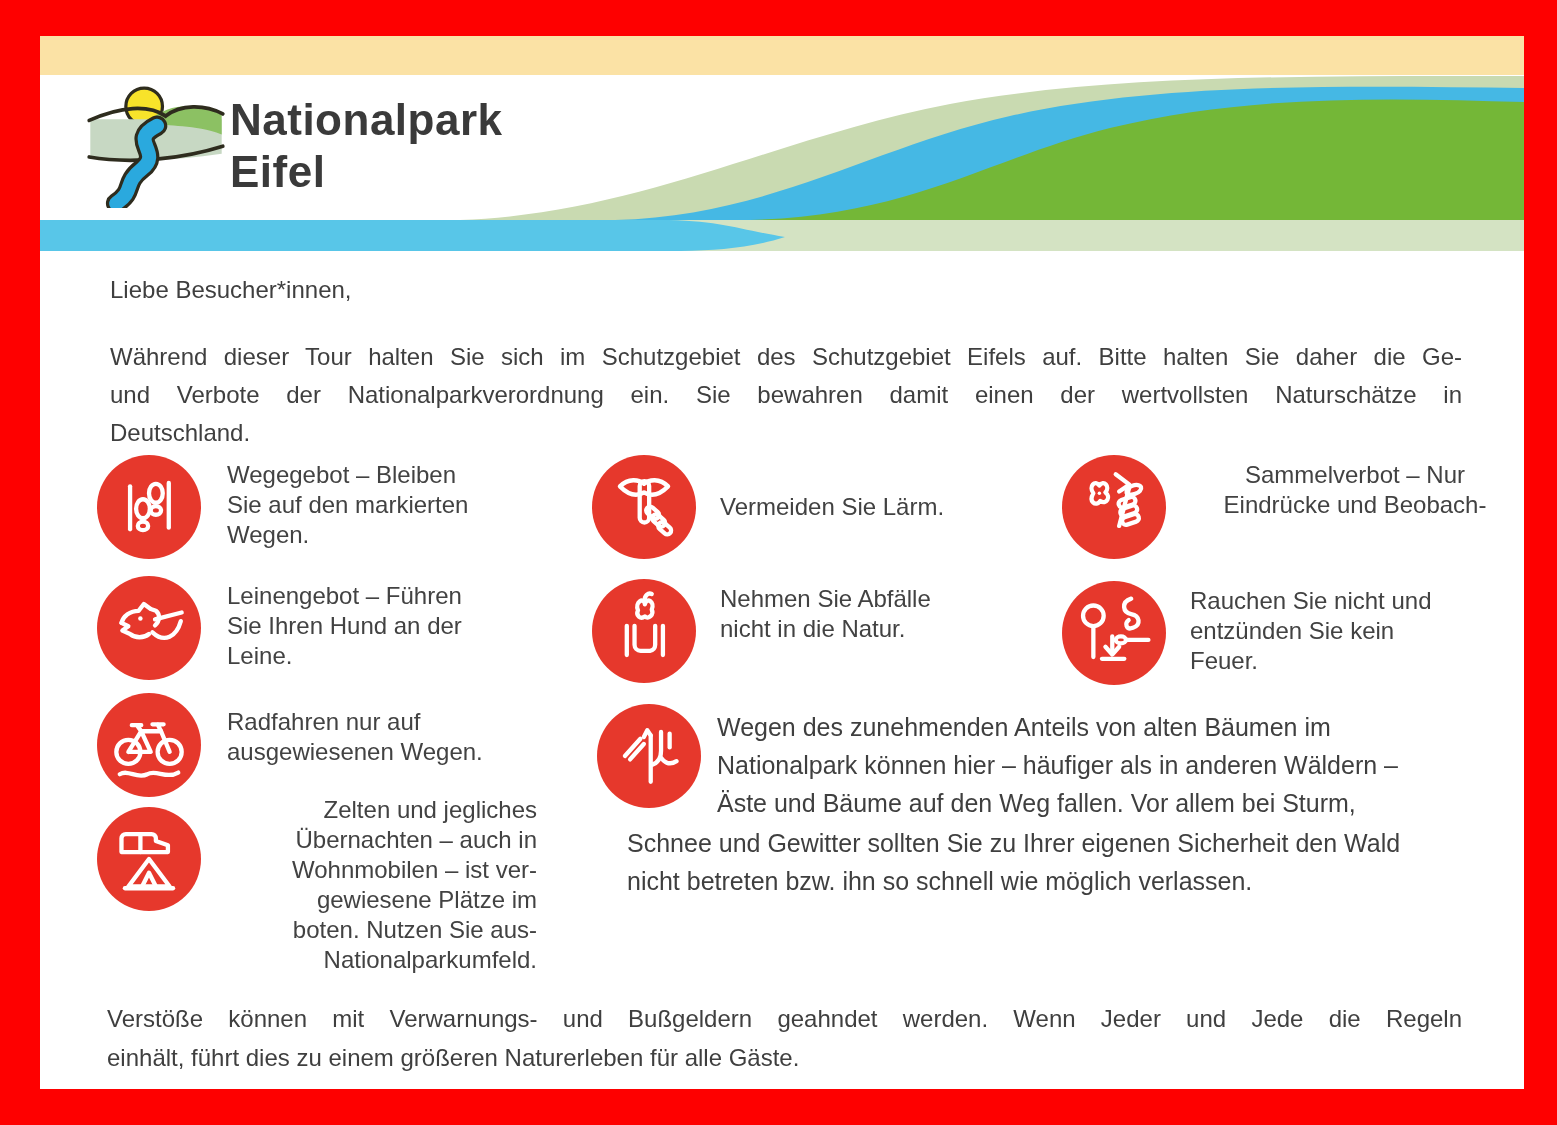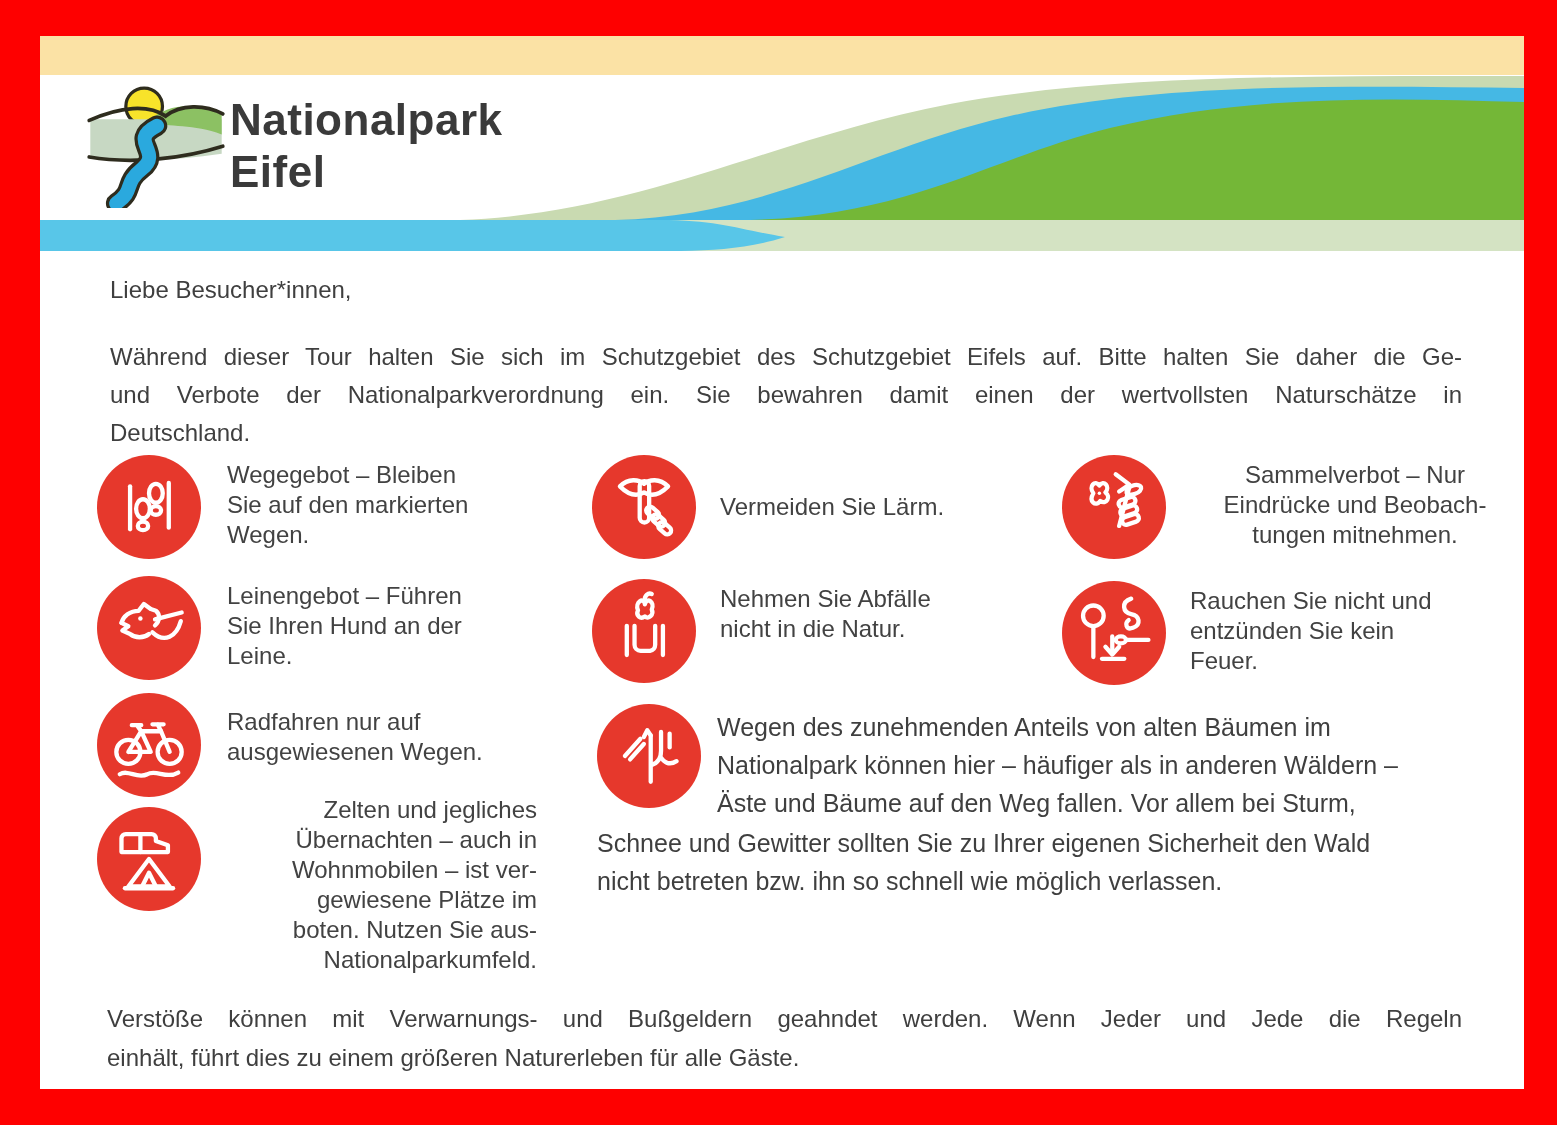--- a/index.html
+++ b/index.html
@@ -50,21 +50,21 @@
   .r-zelt{left:57px;top:759px;}   .r-zelt .caption{width:310px;margin-top:0;text-align:right;}
   .r-zelt .icon-circle{margin-top:12px;}
   .r-laerm{left:552px;top:419px;} .r-laerm .caption{width:320px;margin-left:24px;margin-top:0;}
   .r-abfall{left:552px;top:543px;}.r-abfall .caption{width:320px;margin-left:24px;}
   .r-sammel{left:1022px;top:419px;text-align:center;}.r-sammel .caption{width:330px;margin-left:24px;}
   .r-feuer{left:1022px;top:545px;}.r-feuer .caption{width:330px;margin-left:24px;}
   
   #tree-block{position:absolute;left:557px;top:664px;width:880px;color:#3f3f3f;}
   #tree-block .toprow{display:flex;align-items:flex-start;}
   #tree-block .toprow .icon-circle{margin-top:4px;}
-  .tree-lines{font-size:25px;line-height:38px;white-space:nowrap;}
+  .tree-lines{font-size:25px;line-height:38px;white-space:nowrap;margin-left:30px;}
   #tree-indent{margin-left:16px;margin-top:8px;}
   #tree-full{margin-top:2px;}
 </style>
 </head>
 <body>
 
 <div id="content">
 
   <div id="header">
     <svg width="1484" height="219" viewBox="0 0 1484 219">
@@ -225,21 +225,20 @@
         <line x1="68" y1="26" x2="56" y2="72"></line>
         <ellipse cx="73" cy="30" rx="9" ry="5" transform="rotate(-20 73 30)"></ellipse>
         <rect x="55" y="40" width="20" height="9" rx="4.5" transform="rotate(-18 65 44)"></rect>
         <rect x="57" y="50" width="20" height="9" rx="4.5" transform="rotate(-18 67 54)"></rect>
         <rect x="59" y="60" width="20" height="9" rx="4.5" transform="rotate(-18 69 64)"></rect>
       </svg>
     </div>
     <div class="caption">
         <div class="tline jfull">Sammelverbot – Nur</div>
         <div class="tline jfull">Eindrücke und Beobach-</div>
-        <div class="tline jlast">tungen mitnehmen.</div>
       </div>
   </div>
 
   <div class="rule r-feuer">
     <div class="icon-circle">
       <svg viewBox="0 0 100 100">
         <circle cx="26" cy="30" r="12"></circle>
         <line x1="26" y1="42" x2="26" y2="78"></line>
         <line x1="48" y1="54" x2="48" y2="74"></line>
         <path d="M40,66 L48,75 L56,66"></path>

